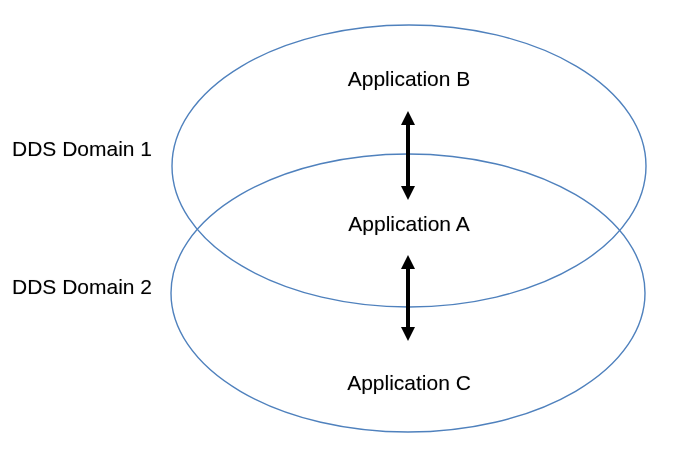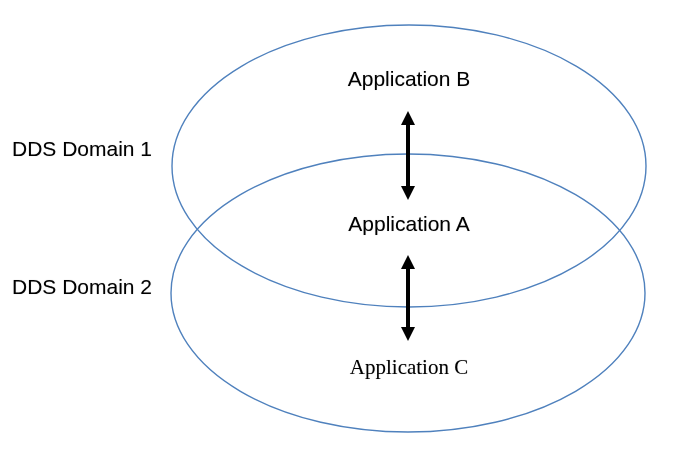--- a/index.html
+++ b/index.html
@@ -58,15 +58,15 @@
   </svg>
 
   <div class="label" style="left:12px; top:138px;">DDS Domain 1</div>
 
   <div class="label" style="left:12px; top:276px;">DDS Domain 2</div>
 
   <div class="label centered" style="left:409px; top:68px;">Application B</div>
 
   <div class="label centered" style="left:409px; top:213px;">Application A</div>
 
-  <div class="label centered" style="left:409px; top:357px;font-family:Liberation Serif, serif;">Application C</div>
+  <div class="label centered" style="left:409px; top:372px;">Application C</div>
 
 </div>
 
 </body></html>

